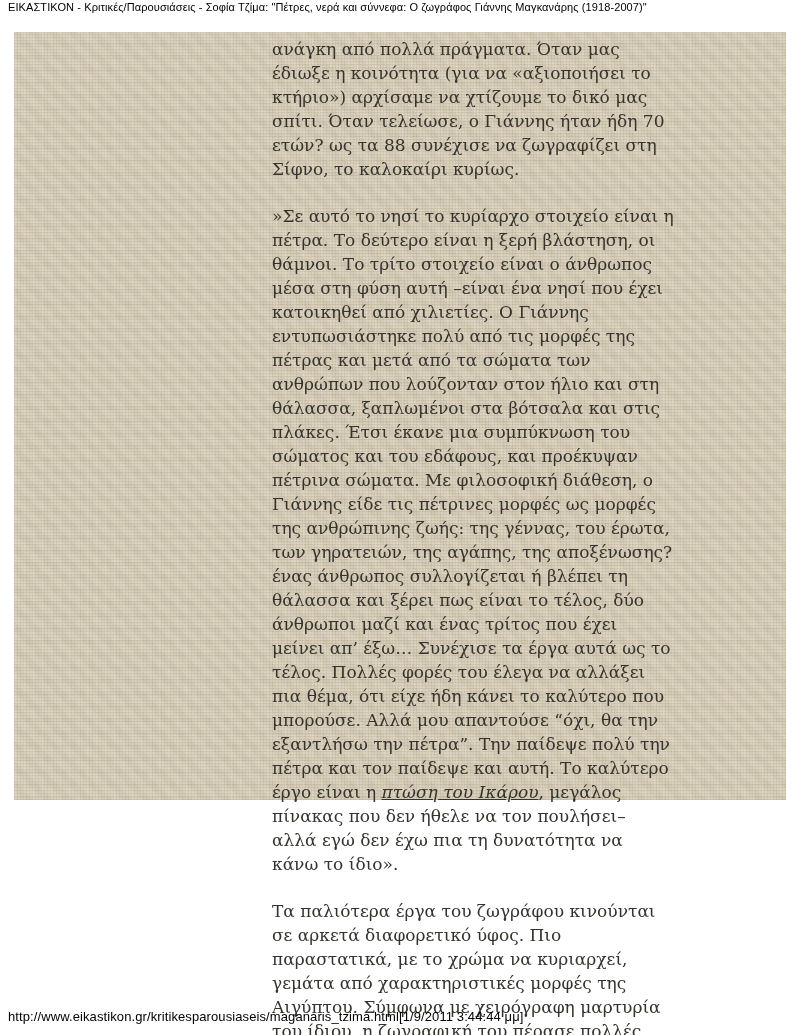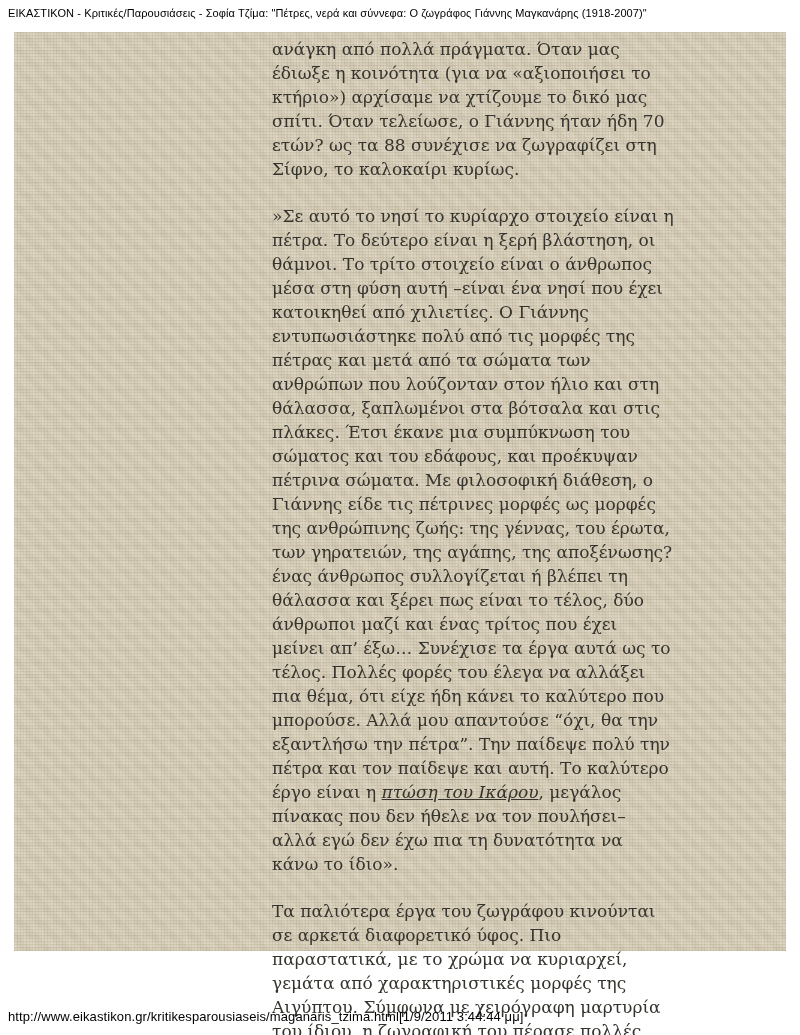--- a/index.html
+++ b/index.html
@@ -13,21 +13,21 @@
   }
   .sheet {
     position: relative;
     width: 800px;
     height: 1035px;
     background: #ffffff;
   }
   .print-header {
     position: absolute;
     left: 8px;
-    top: 6px;
+    top: 0;
     width: 784px;
     font-size: 11px;
     line-height: 14px;
     color: #000000;
     font-family: "Liberation Sans", sans-serif;
     letter-spacing: 0.1px;
     white-space: nowrap;
   }
   .print-footer {
     position: absolute;
@@ -40,21 +40,21 @@
     font-family: "Liberation Sans", sans-serif;
     letter-spacing: 0.1px;
     white-space: nowrap;
   }
   
   .canvas-page {
     position: absolute;
     left: 14px;
     top: 32px;
     width: 772px;
-    height: 919px;
+    height: 768px;
     background-color: #d8cfba;
     background-image:
       repeating-linear-gradient(90deg, rgba(122,108,82,0.10) 0 1px, rgba(0,0,0,0) 1px 3px),
       repeating-linear-gradient(0deg, rgba(122,108,82,0.10) 0 1px, rgba(255,255,252,0.07) 1px 2px, rgba(0,0,0,0) 2px 3px),
       repeating-linear-gradient(90deg, rgba(255,252,242,0.10) 0 2px, rgba(0,0,0,0) 2px 9px),
       repeating-linear-gradient(0deg, rgba(140,124,95,0.06) 0 4px, rgba(0,0,0,0) 4px 13px),
       repeating-linear-gradient(45deg, rgba(255,255,248,0.04) 0 7px, rgba(120,104,78,0.04) 7px 14px);
   }
   .text-column {
     position: absolute;

